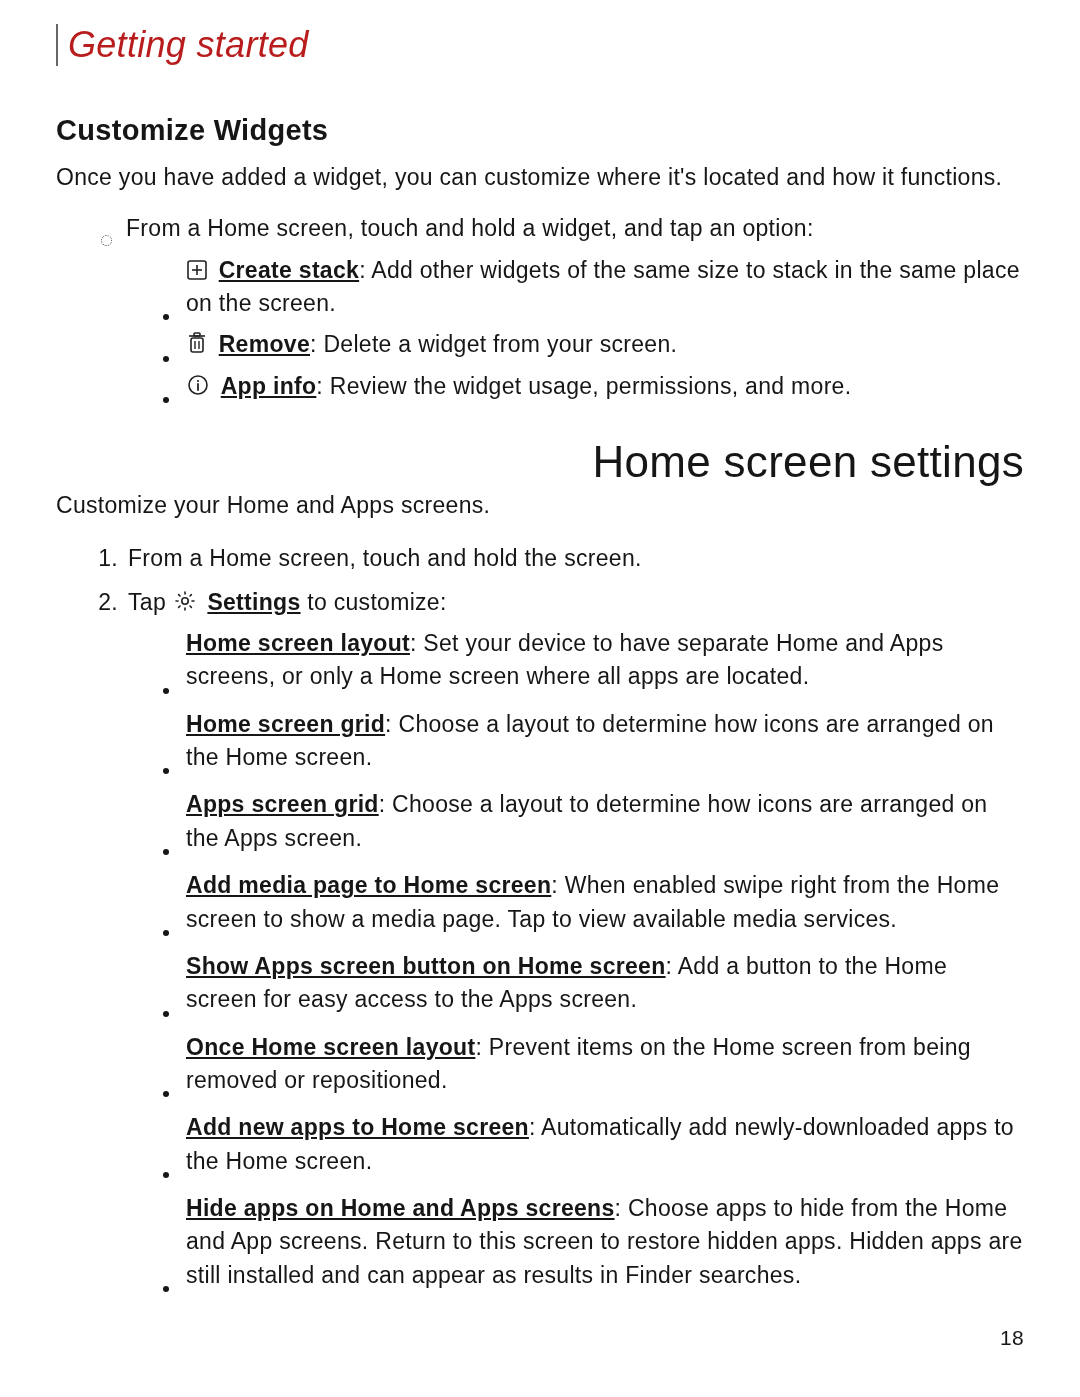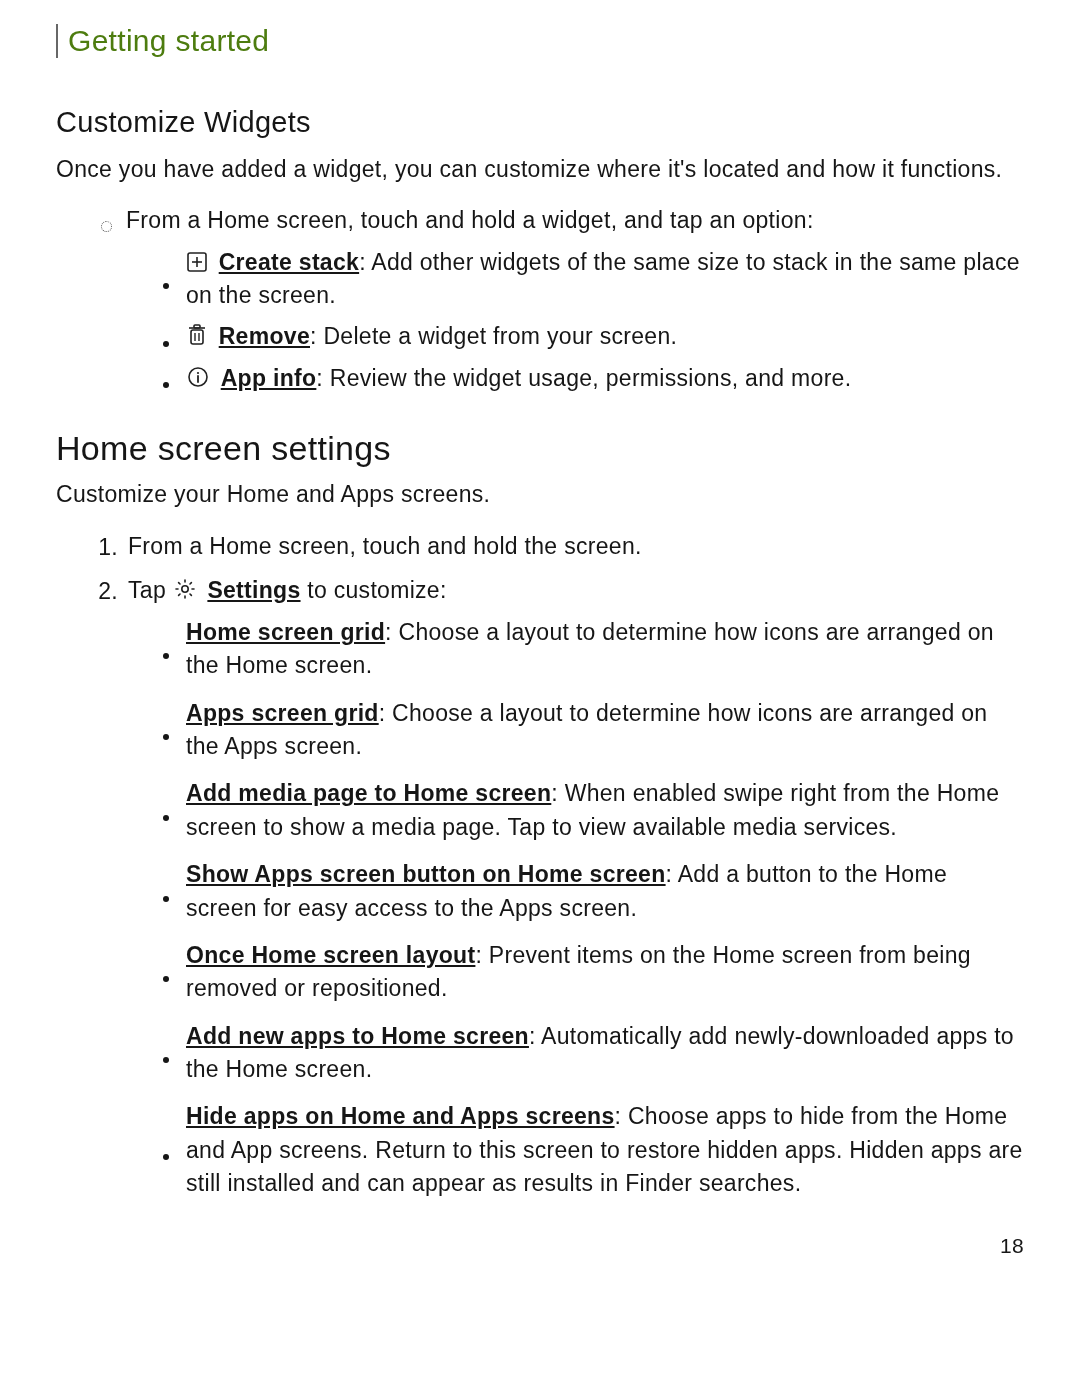--- a/index.html
+++ b/index.html
@@ -13,40 +13,41 @@
   }
   .page {
     padding: 24px 56px 0 56px;
   }
   .breadcrumb-wrap {
     border-left: 2px solid #676767;
     padding-left: 10px;
     margin-bottom: 48px;
   }
   .breadcrumb {
-    font-size: 30px;
-    color: #4d7c0f;
+    font-size: 36px;
+    color: #b91c1c;
     font-weight: 400;
+    font-style: italic;
   }
   .h3 {
     font-size: 29px;
-    font-weight: 400;
+    font-weight: 700;
     margin-bottom: 14px;
   }
   .body {
     font-size: 23px;
     line-height: 1.45;
     font-weight: 400;
   }
   .para { margin-bottom: 18px; }
   .indent1 { padding-left: 40px; }
   .indent2 { padding-left: 100px; }
   .row {
     display: flex;
-    align-items: center;
+    align-items: flex-end;
     gap: 10px;
     margin-bottom: 8px;
   }
   .marker {
     flex: 0 0 auto;
     width: 20px;
     display: flex;
     justify-content: center;
     padding-top: 6px;
     font-size: 23px;
@@ -64,24 +65,25 @@
   }
   .dot {
     width: 6px; height: 6px;
     background: #161616;
     border-radius: 50%;
     margin-top: 8px;
   }
   .rowtext { flex: 1 1 auto; }
   .bold { font-weight: 700; text-decoration: underline; }
   .h2 {
-    font-size: 34px;
+    font-size: 44px;
     font-weight: 400;
     margin-top: 34px;
-    margin-bottom: 10px;
+    margin-bottom: 2px;
+    text-align: right;
   }
   .icon {
     display: inline-flex;
     align-items: center;
     justify-content: center;
     vertical-align: -3px;
     margin-right: 4px;
   }
   .icon svg { display: block; }
   .sub-list .row { margin-bottom: 14px; }
@@ -181,20 +183,26 @@
       <span class="bold">Settings</span>
       <span>to customize:</span>
     </div>
   </div>
 
   <div class="indent2 sub-list">
     <div class="body row">
       <div class="marker">
           <div class="dot"></div>
         </div>
+      <div class="rowtext"><span class="bold">Home screen layout</span><span>: Set your device to have separate Home and Apps screens, or only a Home screen where all apps are located.</span></div>
+    </div>
+    <div class="body row">
+      <div class="marker">
+          <div class="dot"></div>
+        </div>
       <div class="rowtext"><span class="bold">Home screen grid</span><span>: Choose a layout to determine how icons are arranged on the Home screen.</span></div>
     </div>
     <div class="body row">
       <div class="marker">
           <div class="dot"></div>
         </div>
       <div class="rowtext"><span class="bold">Apps screen grid</span><span>: Choose a layout to determine how icons are arranged on the Apps screen.</span></div>
     </div>
     <div class="body row">
       <div class="marker">

